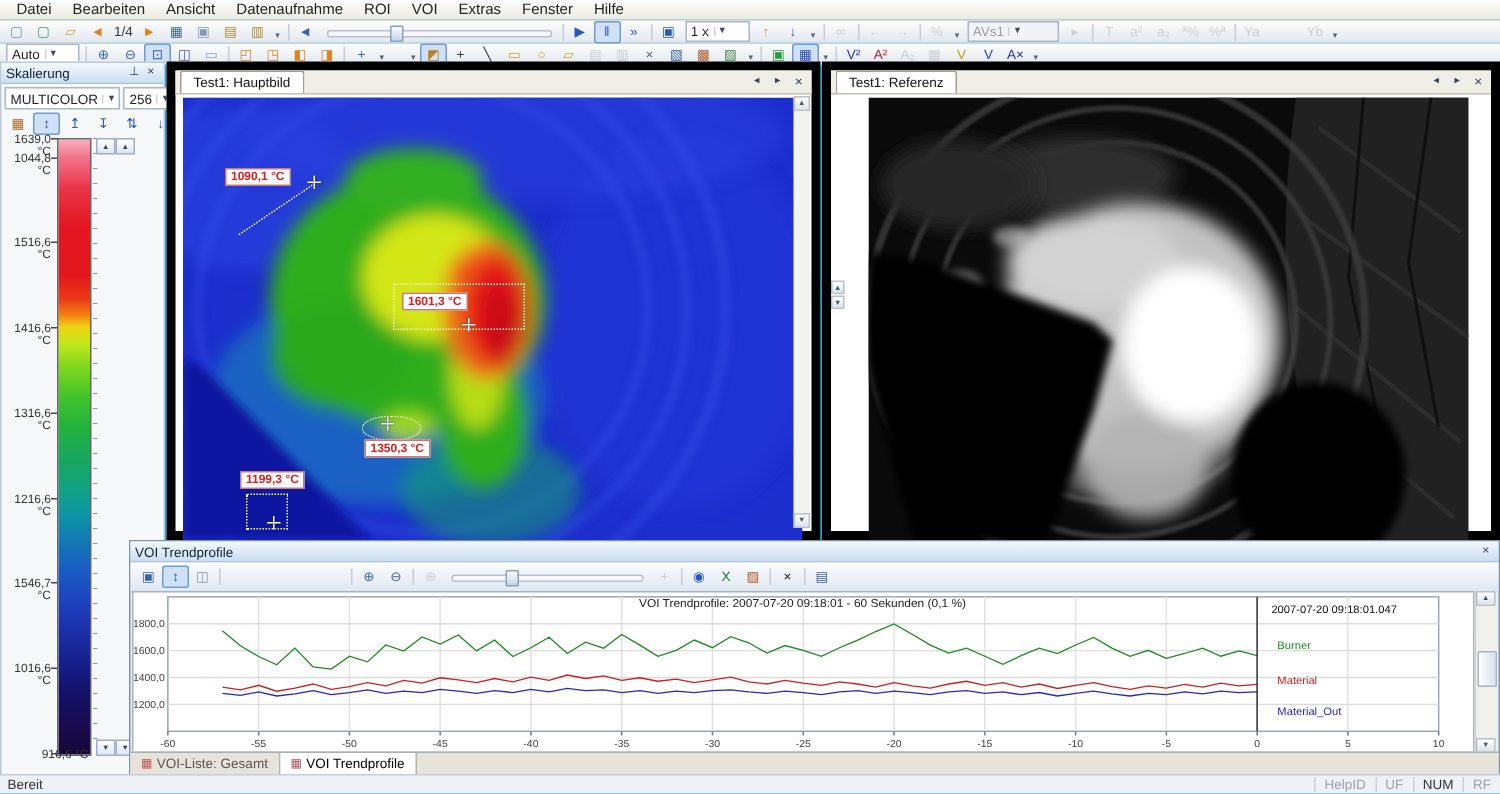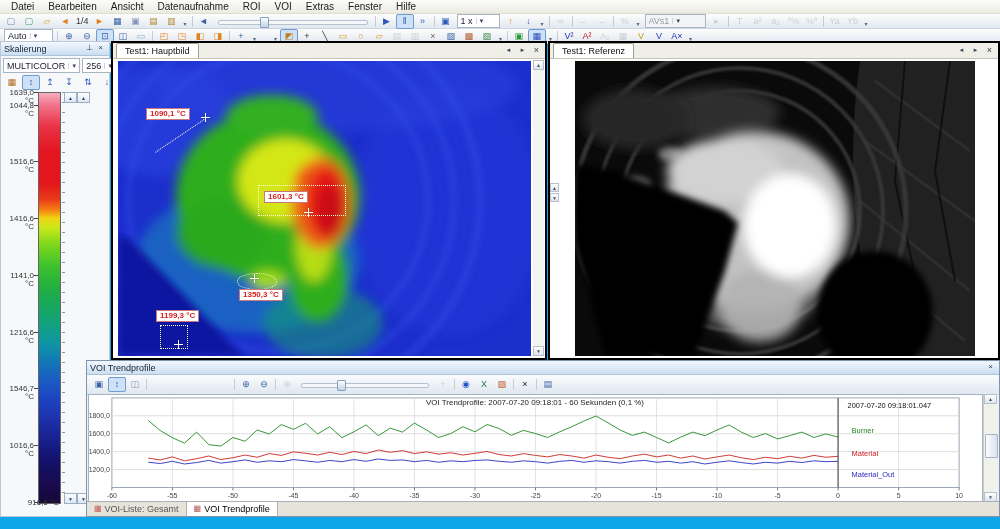--- a/index.html
+++ b/index.html
@@ -55,21 +55,21 @@
        #1a0b50 95%,#140836 100%);}
   .scale-ticks{position:absolute;left:61px;top:0;width:3px;height:410px;
      background:repeating-linear-gradient(to bottom,#8899aa 0 1px,transparent 1px 10px);}
   .scale-label{position:absolute;left:0;width:33px;text-align:right;font-size:8px;color:#333;
                line-height:8px;}
   .scale-tick{position:absolute;left:33px;width:4px;height:1px;background:#445;}
   .spin{position:absolute;width:11px;height:9px;font-size:5px;color:#345;display:flex;align-items:center;
         justify-content:center;border:1px solid #9ab0c6;background:linear-gradient(#ffffff,#dce6f2);}
 
   
-  .pane{position:absolute;top:41px;height:319px;background:#fff;border:2px solid #000000;
+  .pane{position:absolute;top:41px;height:319px;background:#fff;border:6px solid #000000;
         box-sizing:border-box;}
   #pane-haupt{left:111px;width:436px;}
   #pane-ref{left:548px;width:452px;}
   .tabstrip{height:15px;background:#efeee7;border-bottom:1px solid #c6c2b4;display:flex;
             align-items:flex-end;}
   .tab{height:14px;background:#fff;border:1px solid #a29e92;border-bottom:none;font-size:9px;
        color:#111;padding:0 8px;display:flex;align-items:center;margin-left:3px;
        border-radius:2px 2px 0 0;}
   .tabnav{margin-left:auto;display:flex;gap:1px;padding:0 2px 1px 0;}
   .tabnav .nbtn{width:11px;height:11px;font-size:6px;line-height:11px;text-align:center;color:#345;
@@ -180,21 +180,21 @@
       </div>
       <div class="tbtn dis" style="color: rgb(153, 153, 153);">▸</div>
       <div class="tsep"></div>
       <div class="tbtn dis" style="color: rgb(153, 153, 153);">T</div>
       <div class="tbtn dis" style="color: rgb(153, 153, 153);">a²</div>
       <div class="tbtn dis" style="color: rgb(153, 153, 153);">a₂</div>
       <div class="tbtn dis" style="color: rgb(153, 153, 153);">ª%</div>
       <div class="tbtn dis" style="color: rgb(153, 153, 153);">%ª</div>
       <div class="tsep"></div>
       <div class="tbtn dis" style="color: rgb(153, 153, 153);">Ya</div>
-      <div class="tbtn dis" style="color: rgb(153, 153, 153);">Yb</div>
+      <div class="tbtn dis" style="color: rgb(153, 153, 153); margin-left: 24px;">Yb</div>
       <div class="tovf">▾</div>
     </div>
   <div class="toolbar">
       <div class="tcombo" style="width: 44px;">
         <span style="overflow: hidden;">Auto</span>
         <span class="arr">▼</span>
       </div>
       <div class="tsep"></div>
       <div class="tbtn" style="color: rgb(58, 99, 168);">⊕</div>
       <div class="tbtn" style="color: rgb(58, 99, 168);">⊖</div>
@@ -272,21 +272,21 @@
       <div class="spin" style="left:63px;top:401px">▼</div>
       <div class="spin" style="left:76px;top:401px">▼</div>
     <div class="scale-label" style="top: -3px;">1639,0 °C</div>
         <div class="scale-tick" style="top: 0px;"></div>
         <div class="scale-label" style="top: 9.71318px;">1044,8 °C</div>
         <div class="scale-tick" style="top: 12.7132px;"></div>
         <div class="scale-label" style="top: 66.4684px;">1516,6 °C</div>
         <div class="scale-tick" style="top: 69.4684px;"></div>
         <div class="scale-label" style="top: 123.224px;">1416,6 °C</div>
         <div class="scale-tick" style="top: 126.224px;"></div>
-        <div class="scale-label" style="top: 179.979px;">1141,0 °C</div>
+        <div class="scale-label" style="top: 179.979px;">1316,6 °C</div>
         <div class="scale-tick" style="top: 182.979px;"></div>
         <div class="scale-label" style="top: 236.734px;">1216,6 °C</div>
         <div class="scale-tick" style="top: 239.734px;"></div>
         <div class="scale-label" style="top: 293.489px;">1546,7 °C</div>
         <div class="scale-tick" style="top: 296.489px;"></div>
         <div class="scale-label" style="top: 350.245px;">1016,6 °C</div>
         <div class="scale-tick" style="top: 353.245px;"></div>
         <div class="scale-label" style="top: 407px; padding-left: 25px;">916,6 °C</div>
         <div class="scale-tick" style="top: 410px;"></div>
       </div>
@@ -550,14 +550,23 @@
           <span class="tabicon" style="color: rgb(192, 85, 85);">▦</span>
           <span>VOI-Liste: Gesamt</span>
         </div>
         <div class="btab active">
           <span class="tabicon" style="color: rgb(176, 80, 80);">▦</span>
           <span>VOI Trendprofile</span>
         </div>
       </div>
   </div>
 
+  <div class="statusbar">
+    <span class="sb-left">Bereit</span>
+    <span style="display:flex">
+        <span class="sb-cell dim">HelpID</span>
+        <span class="sb-cell dim">UF</span>
+        <span class="sb-cell">NUM</span>
+        <span class="sb-cell dim">RF</span>
+      </span>
+  </div>
 
 </div>
 
 </body></html>

